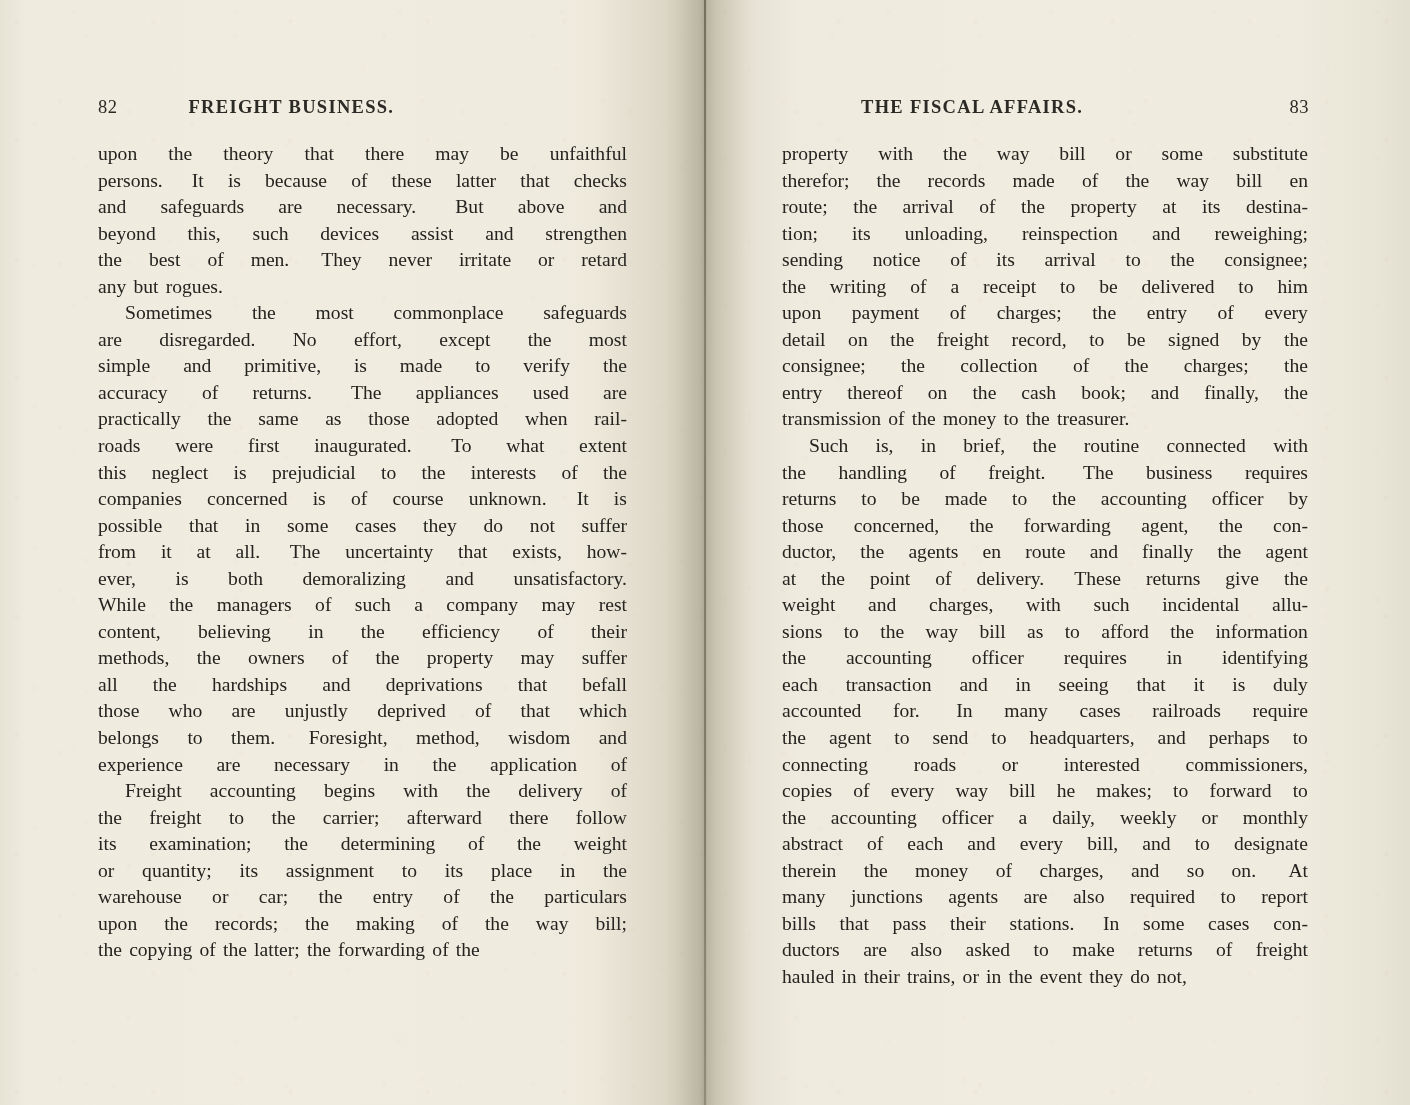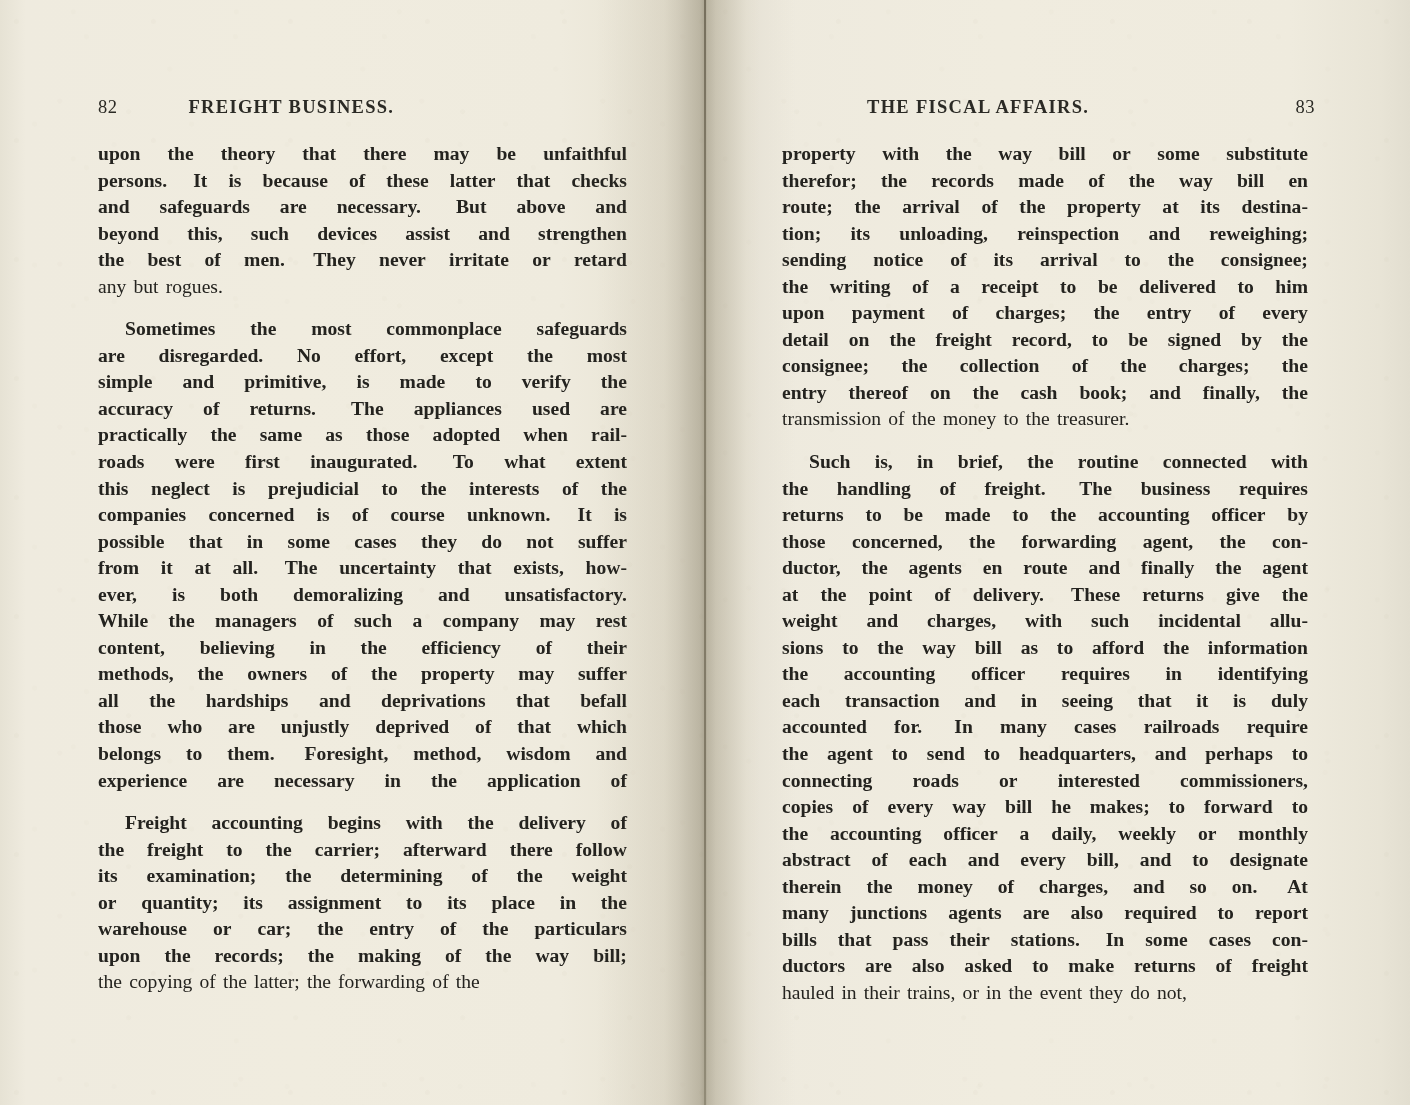--- a/index.html
+++ b/index.html
@@ -100,21 +100,21 @@
     white-space: nowrap;
   }
   .rh-folio {
     font-style: normal;
     font-weight: normal;
     letter-spacing: 0.5px;
   }
 
   
   .page.left .running-head  { left: 98px; width: 530px; }
-  .page.right .running-head { left: 80px; width: 530px; text-align: center; }
+  .page.right .running-head { left: 74px; width: 530px; text-align: center; }
 
   .rh-row { display: flex; align-items: baseline; width: 100%; }
   .page.left  .rh-row .rh-folio { order: 0; }
   .page.left  .rh-row .rh-title { order: 1; margin-left: 71px; }
   .page.right .rh-row .rh-title { order: 0; margin-left: 82px; }
   .page.right .rh-row .rh-folio { order: 1; margin-left: auto; }
 
   .textblock {
     position: absolute;
     top: 141px;
@@ -127,24 +127,24 @@
 
   .ln {
     display: flex;
     height: 26.55px;
     line-height: 26.55px;
     white-space: nowrap;
     overflow: visible;
   }
   
   .ln > span.w { display: inline-block; }
-  .ln.just { justify-content: space-between; font-weight: bold; }
+  .ln.just { justify-content: space-between; }
   .ln.flush { justify-content: flex-start; }
   .ln.flush > span.w + span.w { margin-left: 7.2px; }
-  .ln.indent { padding-left: 27px; margin-top: 16px; }
+  .ln.indent { padding-left: 27px; }
   .ln.indent.just { }
 
   
   .textblock, .running-head { text-rendering: optimizeLegibility; }
 </style>
 </head>
 <body>
 
 <div id="book">
 

